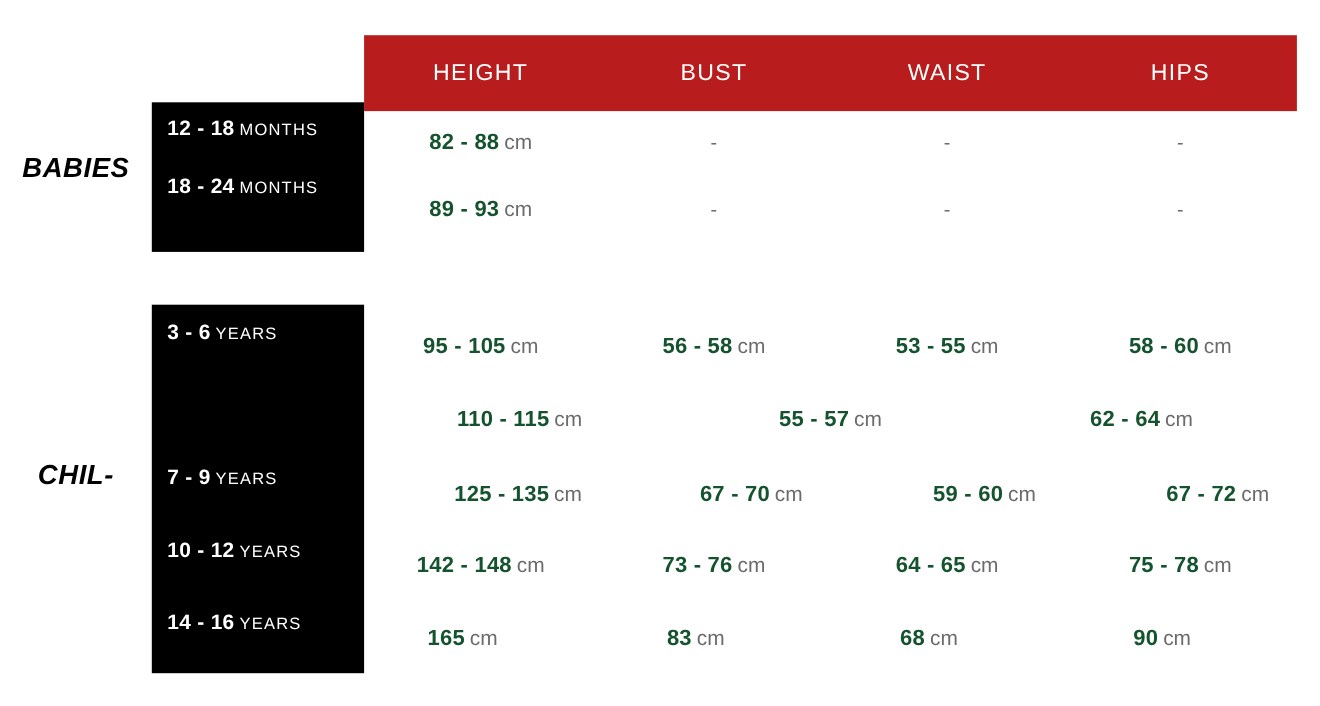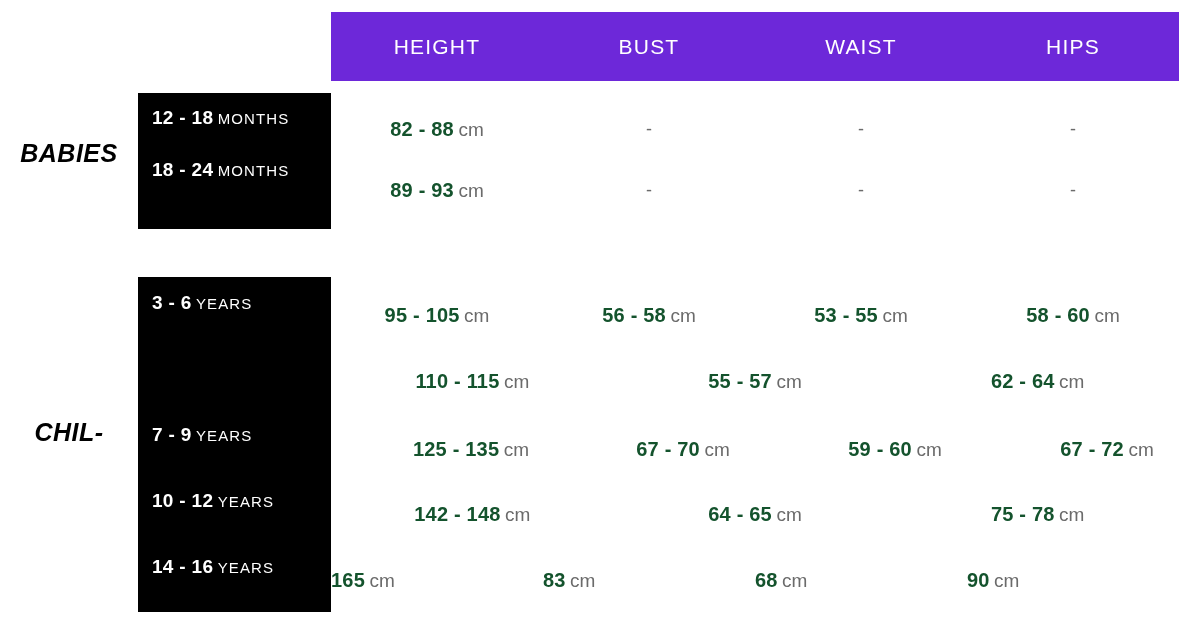--- a/index.html
+++ b/index.html
@@ -16,24 +16,24 @@
     position: relative;
     width: 1200px;
     height: 642px;
     background: #ffffff;
   }
 
   
   .header-bar {
     position: absolute;
     left: 331px;
-    top: 12px;
+    top: 32px;
     width: 848px;
     height: 69px;
-    background: #6d28d9;
+    background: #b91c1c;
     display: flex;
     align-items: center;
   }
   .header-cell {
     flex: 1 1 0;
     text-align: center;
     color: #ffffff;
     font-size: 21px;
     letter-spacing: 1.2px;
     font-weight: 400;
@@ -97,21 +97,21 @@
     display: flex;
     align-items: center;
   }
   .data-cell {
     flex: 1 1 0;
     text-align: center;
     color: #5a5a5a;
     white-space: nowrap;
   }
   .data-cell.right {
-    text-align: left;
+    text-align: center;
     padding-right: 33px;
   }
   .val {
     font-size: 20px;
     font-weight: bold;
     color: #14532d;
     letter-spacing: 0.2px;
   }
   .unit {
     font-size: 19px;
@@ -248,20 +248,24 @@
   <div class="age-row" style="top: 490px;">
     <span class="age-num">10 - 12</span>
     <span class="age-unit">YEARS</span>
   </div>
   <div class="data-row" style="top: 497px; height: 34px;">
     <div class="data-cell">
       <span class="val">142 - 148</span>
       <span class="unit">cm</span>
     </div>
     <div class="data-cell">
+      <span class="val">73 - 76</span>
+      <span class="unit">cm</span>
+    </div>
+    <div class="data-cell">
       <span class="val">64 - 65</span>
       <span class="unit">cm</span>
     </div>
     <div class="data-cell">
       <span class="val">75 - 78</span>
       <span class="unit">cm</span>
     </div>
   </div>
 
   <div class="age-row" style="top: 556px;">

